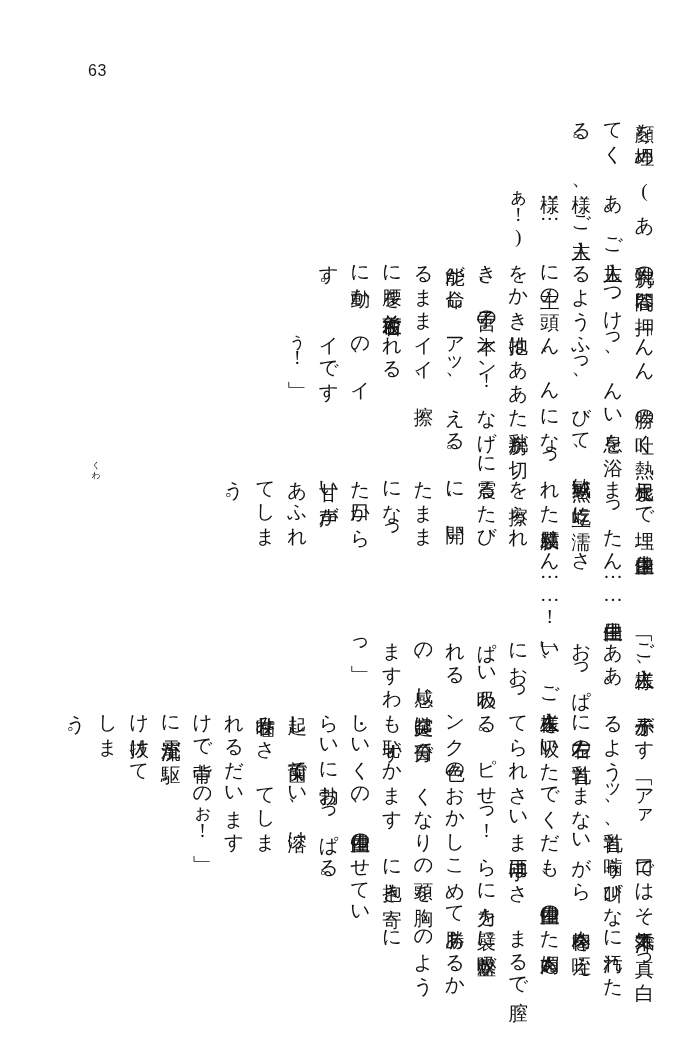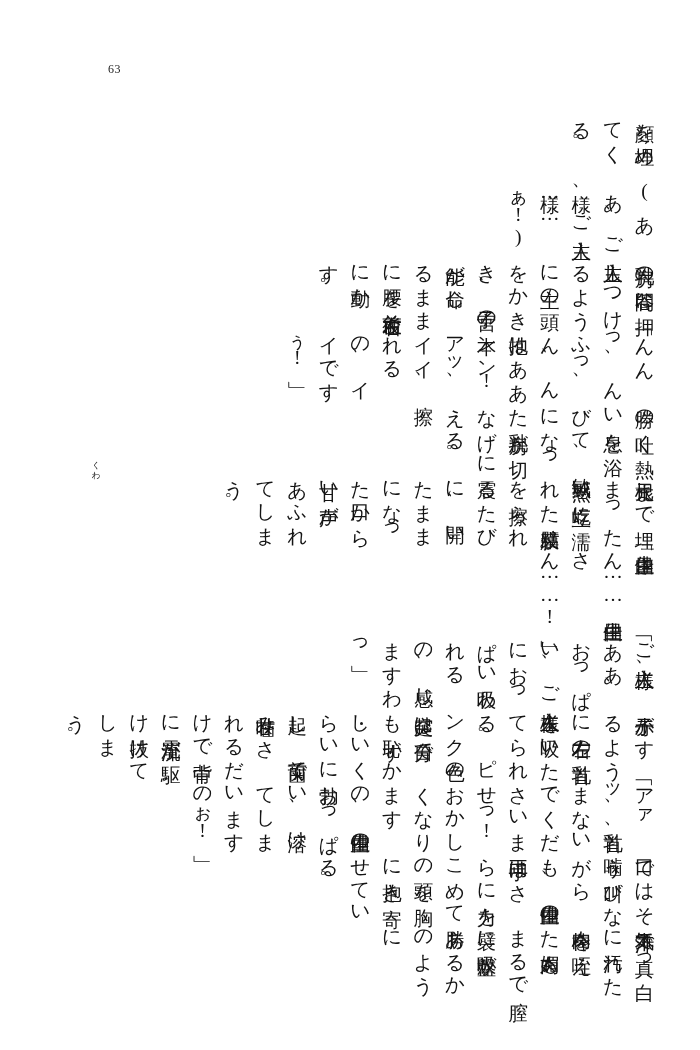--- a/index.html
+++ b/index.html
@@ -14,25 +14,25 @@
   #page {
     position: relative;
     width: 700px;
     height: 1050px;
     background: #ffffff;
     overflow: hidden;
   }
   #page-number {
     position: absolute;
     top: 62px;
-    left: 108px;
-    font-size: 12px;
+    left: 88px;
+    font-size: 16px;
     letter-spacing: 0.5px;
     color: #1a1a1a;
-    font-family: Liberation Serif, serif;
+    font-family: Liberation Sans, sans-serif;
   }
   #text-block {
     position: absolute;
     top: 108px;
     left: 40px;
     width: 620px;
     height: 880px;
     writing-mode: vertical-rl;
     text-orientation: upright;
     direction: ltr;

